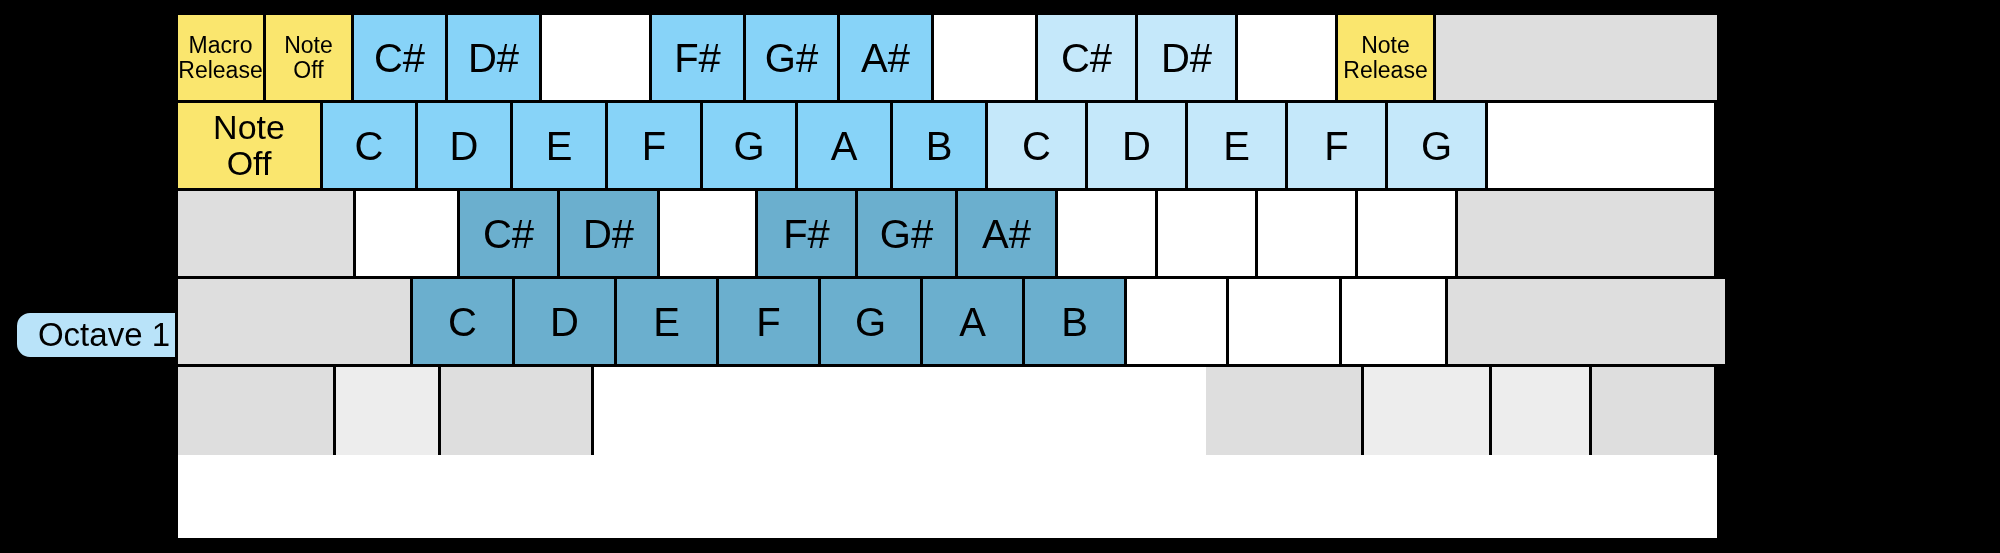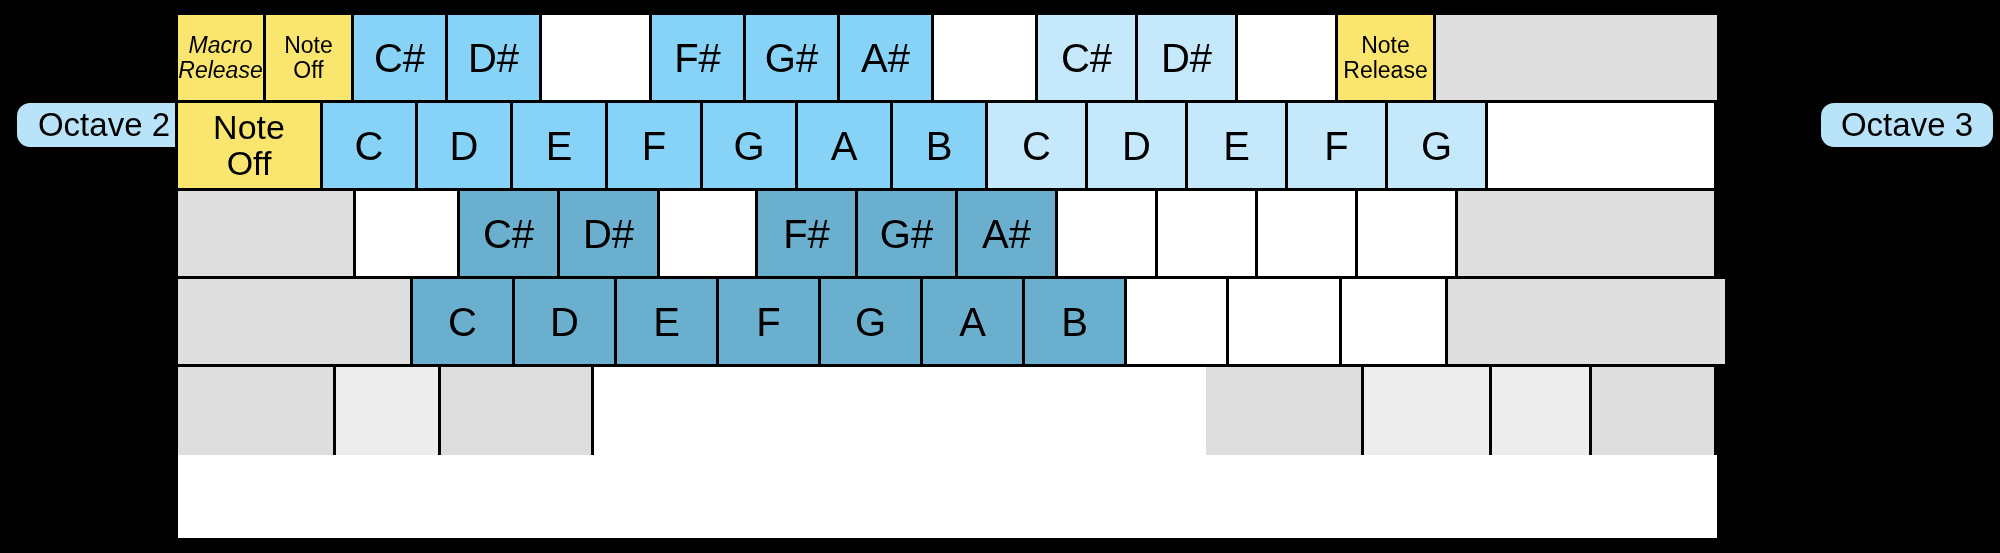--- a/index.html
+++ b/index.html
@@ -65,26 +65,25 @@
   }
   #octave2-pill{left:14px; top:100px; width:180px; height:50px;}
   #octave1-pill{left:14px; top:310px; width:180px; height:50px;}
   #octave3-pill{left:1818px; top:100px; width:178px; height:50px;}
 </style>
 </head>
 <body>
 
 <div id="stage">
 
-  <div class="pill" id="octave2-pill">Octave 2</div>
-  <div class="pill" id="octave3-pill">Octave 3</div>
+  <div class="pill" id="octave1-pill">Octave 1</div>
 
   <div class="grid" id="grid">
       <div class="row" style="top: 0px;">
-        <div class="cell f-sm" style="left: 0px; width: 88px; background: rgb(250, 230, 110); flex-direction: column; font-style: italic;">
+        <div class="cell f-sm" style="left: 0px; width: 88px; background: rgb(250, 230, 110); flex-direction: column;">
           <span class="lbl">Macro</span>
           <span class="lbl">Release</span>
         </div>
         <div class="cell f-sm" style="left: 88px; width: 88px; background: rgb(250, 230, 110); flex-direction: column;">
           <span class="lbl">Note</span>
           <span class="lbl">Off</span>
         </div>
         <div class="cell f-big" style="left: 176px; width: 94px; background: rgb(135, 211, 248);">
           <span class="lbl">C#</span>
         </div>

